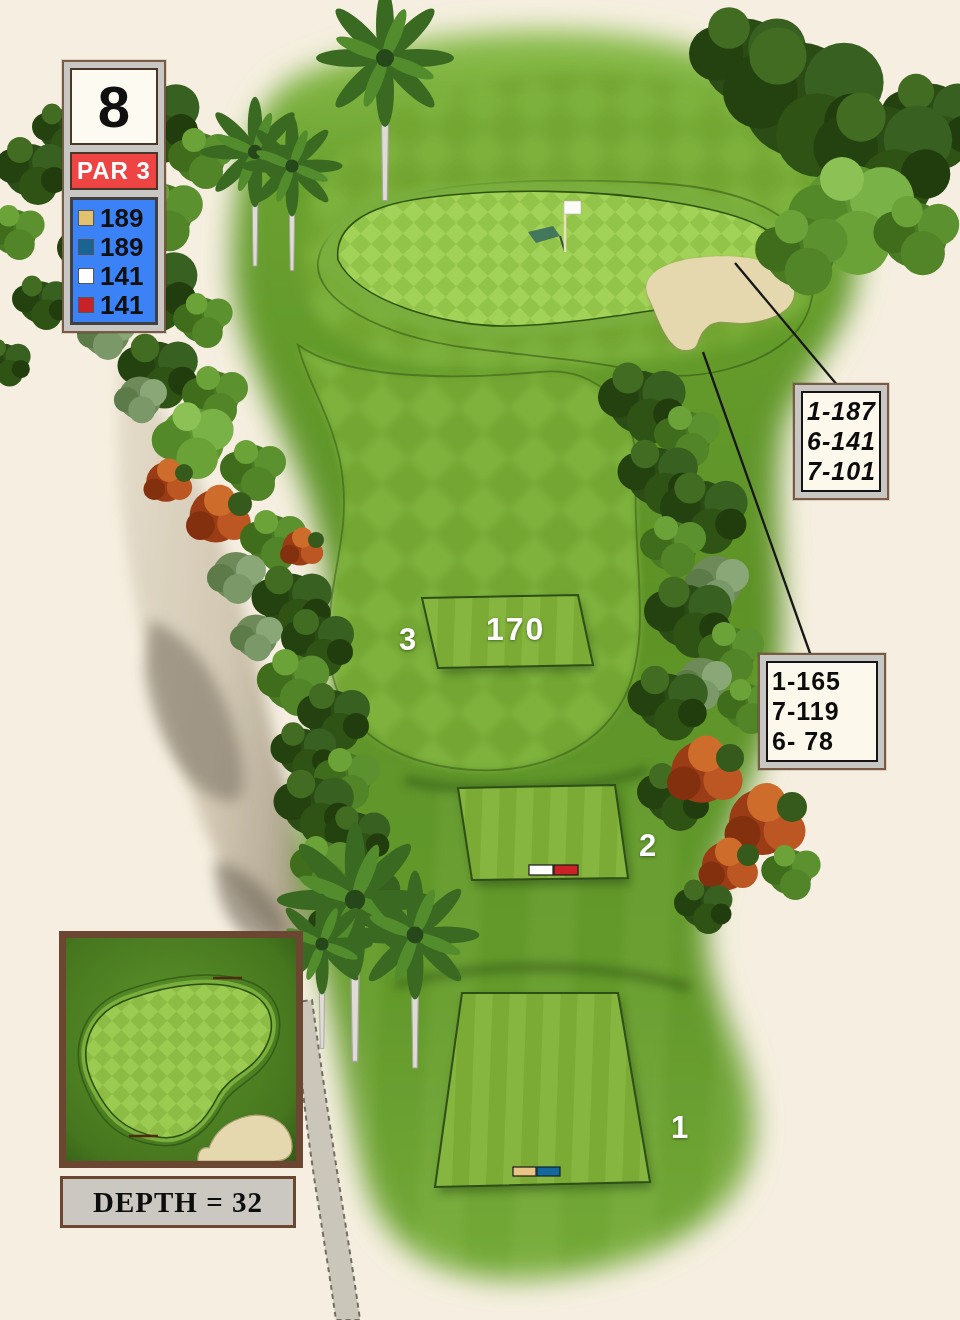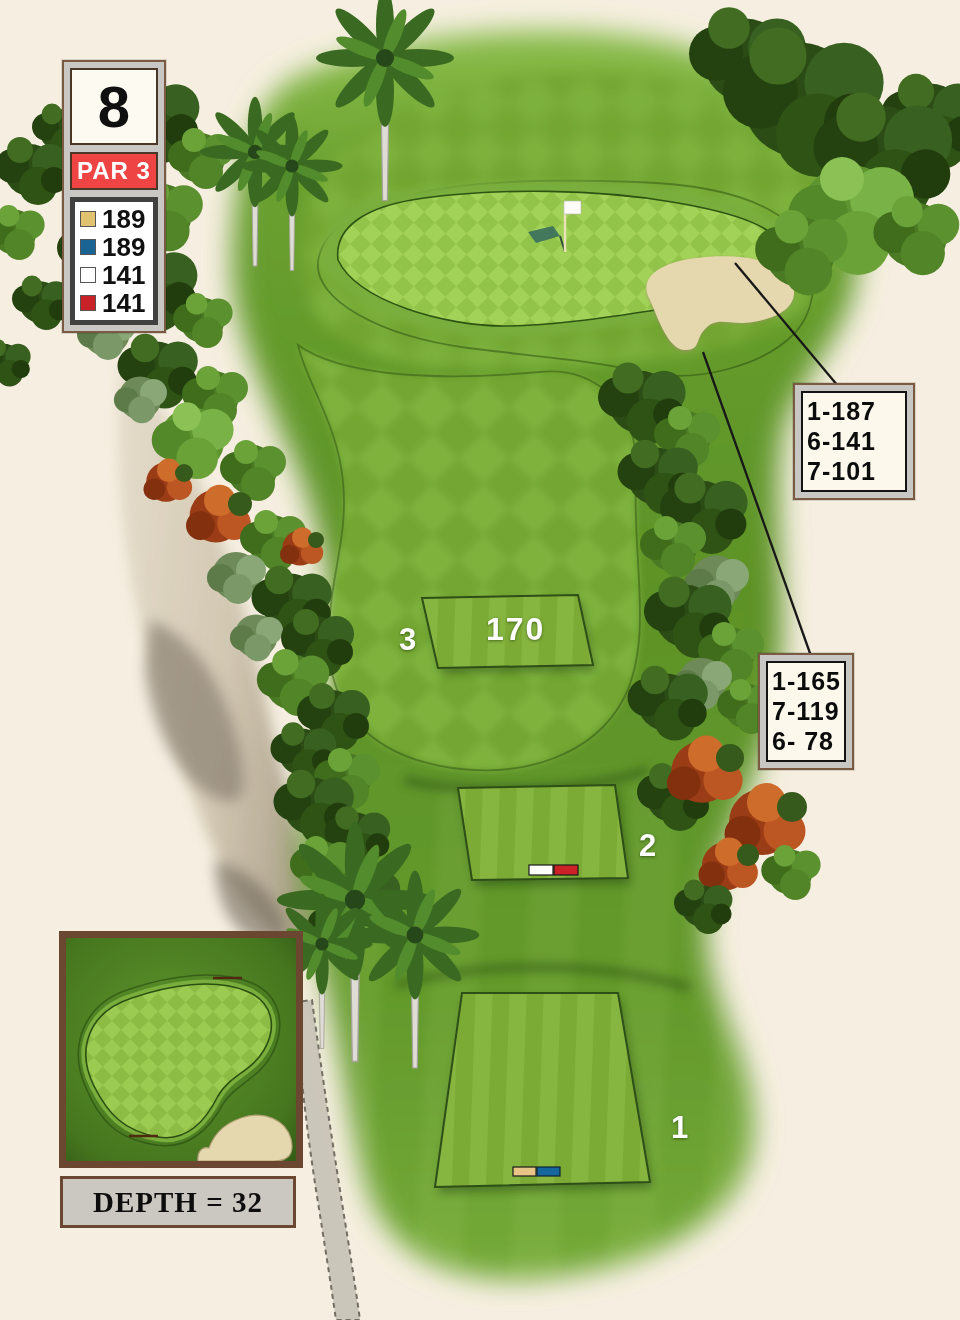--- a/index.html
+++ b/index.html
@@ -7,33 +7,33 @@
          font-family:"Liberation Sans",sans-serif;}
   #course-svg{position:absolute;left:0;top:0;}
   
   #info{position:absolute;left:62px;top:60px;width:104px;height:273px;background:#c9c7c3;
         border:2px solid #7a5a43;padding:6px;box-sizing:border-box;display:flex;
         flex-direction:column;gap:7px;box-shadow:0 0 0 1px rgba(0,0,0,.12);}
   .num{height:73px;background:#fdfaf1;border:2px solid #4a3727;display:flex;align-items:center;
        justify-content:center;font-weight:700;font-size:58px;line-height:1;color:#101010;}
   .par{height:34px;background:#ef4444;border:2px solid #4a3727;color:#fff;display:flex;
        align-items:center;justify-content:center;font-weight:700;font-size:24px;letter-spacing:1px;}
-  .legend{flex:1;background:#ffffff;border:5px solid #404040;padding:3px 5px;display:flex;
+  .legend{flex:1;background:#3b82f6;border:3px solid #404040;padding:3px 5px;display:flex;
           flex-direction:column;justify-content:space-around;}
   .lrow{display:flex;align-items:center;gap:6px;}
   .sw{width:16px;height:16px;border:1px solid #555;box-sizing:border-box;flex:none;}
   .lval{font-weight:700;font-size:26px;line-height:1;color:#101010;}
   
   .callout{position:absolute;background:#c9c7c3;border:2px solid #7a5a43;padding:6px;
            box-sizing:border-box;box-shadow:0 0 0 1px rgba(0,0,0,.12);}
   .callout .inner{border:2px solid #141414;background:#fcf8ec;padding:3px 4px 4px;}
   .cline{font-weight:700;font-size:25px;line-height:30px;color:#0c0c0c;white-space:pre;
          letter-spacing:1px;}
-  #callout-1{left:793px;top:383px;width:122px;}
-  #callout-2{left:758px;top:653px;width:96px;}
+  #callout-1{left:793px;top:383px;width:96px;font-style:italic;}
+  #callout-2{left:758px;top:653px;width:128px;}
   
   .tee-label{position:absolute;color:#fff;font-weight:700;font-size:31px;
              text-shadow:0 1px 3px rgba(20,40,0,.55);}
   #lbl3{left:399px;top:622px;}
   #dist103{left:486px;top:611px;font-size:32px;letter-spacing:2px;}
   #lbl2{left:639px;top:828px;}
   #lbl1{left:671px;top:1110px;}
   
   #inset{position:absolute;left:59px;top:931px;width:244px;height:237px;border:7px solid #6b4731;
          box-sizing:border-box;background:#4f7f22;box-shadow:inset 0 0 10px rgba(0,0,0,.3);}

